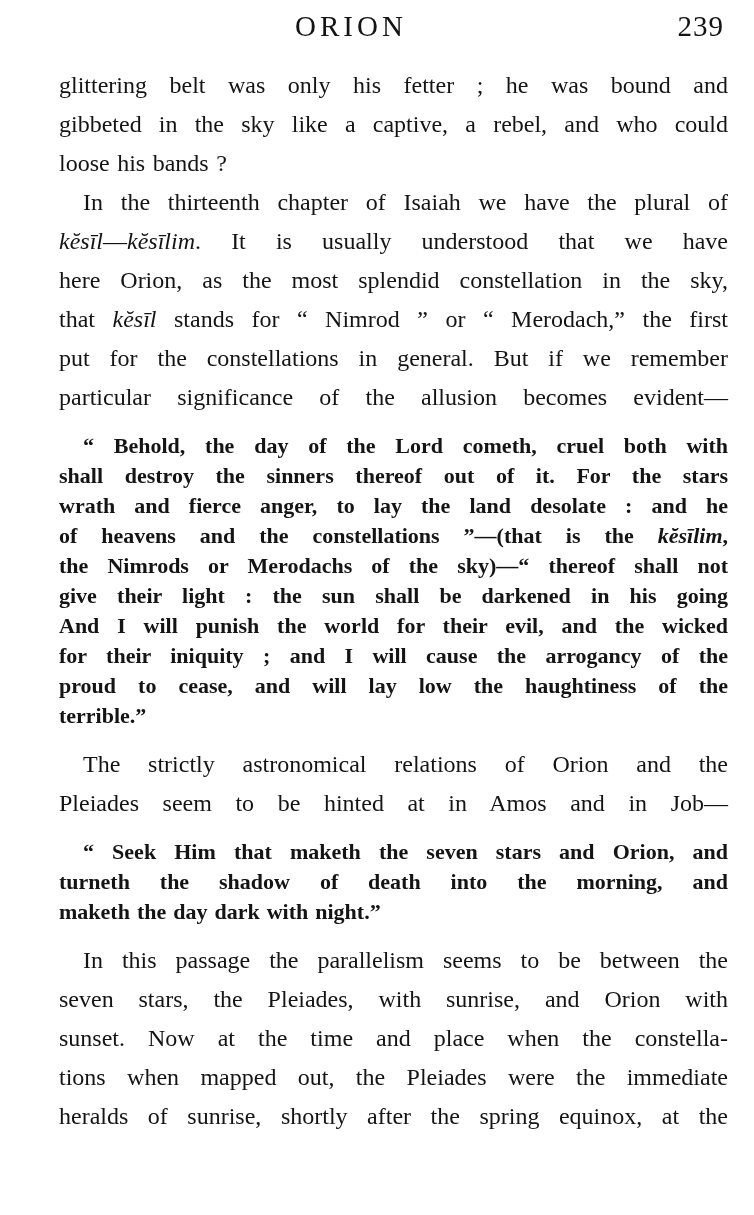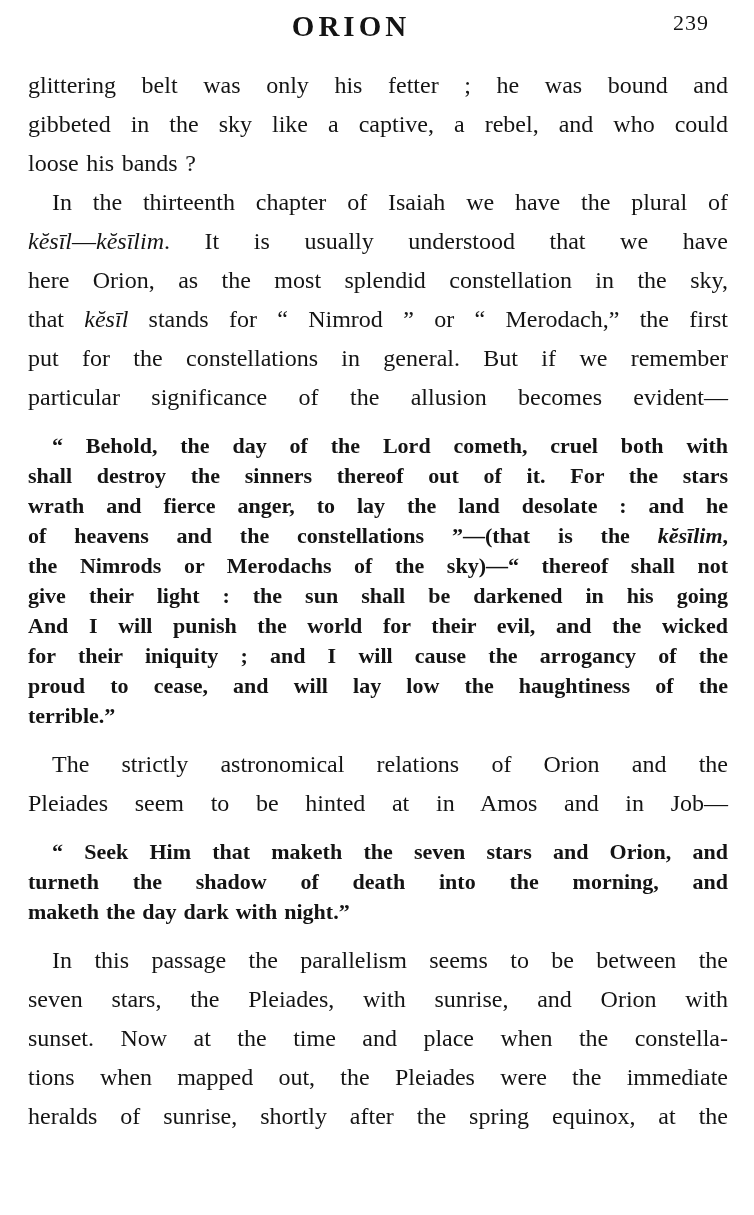--- a/index.html
+++ b/index.html
@@ -19,29 +19,29 @@
   .running-head {
     position: relative;
     height: 38px;
   }
   .running-head .title {
     position: absolute;
     left: 0; right: 54px;
     text-align: center;
     font-size: 29px;
     letter-spacing: 4px;
-    font-weight: 700;
+    font-weight: 400;
   }
   .running-head .folio {
     position: absolute;
-    right: 19px; top: 0;
-    font-size: 22px;
+    right: 4px; top: 0;
+    font-size: 29px;
     letter-spacing: 1px;
   }
-  .content { margin-top: 18px; }
+  .content { margin-top: 18px; margin-left: 31px; }
   .paragraph, .blockquote { margin: 0; }
   .blockquote { margin-top: 14px; margin-bottom: 14px; font-weight: bold; }
   .line {
     text-align: justify;
     word-spacing: 1.5px;
   }
   .paragraph .line {
     font-size: 24px;
     line-height: 39px;
   }

